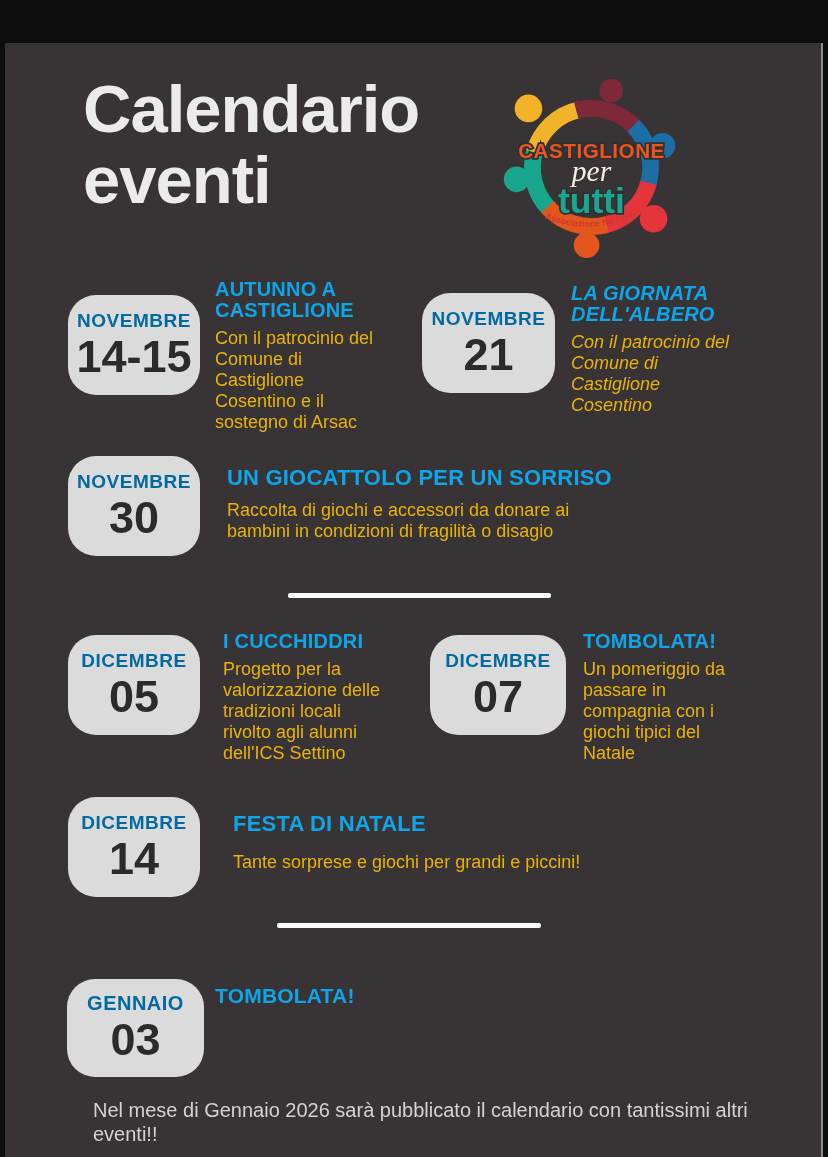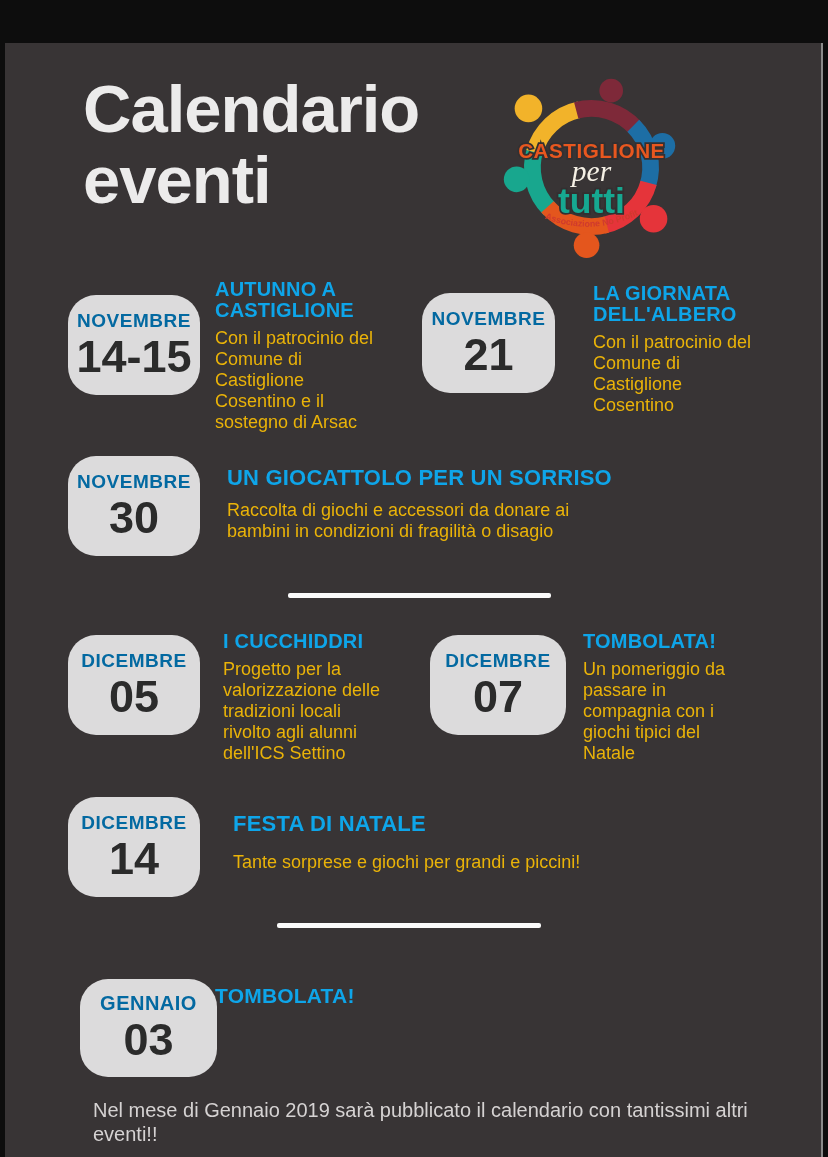--- a/index.html
+++ b/index.html
@@ -18,34 +18,34 @@
   .day{font-size:45px;font-weight:700;color:#2b2b2b;line-height:1.05;margin-top:1px;}
 
   .event-text{position:absolute;}
   .event-title{margin:0;font-size:20px;font-weight:700;color:#0ea5e9;line-height:1.06;
                letter-spacing:.2px;white-space:pre-line;}
   .event-desc{margin:7px 0 0 0;font-size:18px;color:#eab308;line-height:1.16;white-space:pre-line;}
 
   .c0{left:63px;top:252px;width:132px;height:100px;}
   .t0{left:210px;top:236px;width:215px;}
   .c1{left:417px;top:250px;width:133px;height:100px;}
-  .t1{left:588px;top:240px;width:205px;}
+  .t1{left:566px;top:240px;width:205px;font-style:italic;}
   .c2{left:63px;top:413px;width:132px;height:100px;}
   .t2{left:222px;top:423px;width:445px;}
   .t2 .event-title{font-size:22px;}
   .t2 .event-desc{margin-top:11px;}
   .c3{left:63px;top:592px;width:132px;height:100px;}
   .t3{left:218px;top:588px;width:220px;}
   .c4{left:425px;top:592px;width:136px;height:100px;}
   .t4{left:578px;top:588px;width:180px;}
   .c5{left:63px;top:754px;width:132px;height:100px;}
   .t5{left:228px;top:769px;width:480px;}
   .t5 .event-title{font-size:22px;}
   .t5 .event-desc{margin-top:17px;}
-  .c6{left:75px;top:936px;width:137px;height:98px;}
+  .c6{left:62px;top:936px;width:137px;height:98px;}
   .c6 .month{font-size:20px;}
   .t6{left:210px;top:942px;width:490px;}
   .t6 .event-title{font-size:21px;}
 
   .divider{position:absolute;height:5px;background:#fbfbfb;border-radius:2px;}
   .d1{left:283px;top:550px;width:263px;}
   .d2{left:272px;top:880px;width:264px;}
 
   .footer{position:absolute;left:88px;top:1055px;width:690px;margin:0;font-size:20px;
           color:#d5d2d2;line-height:1.2;white-space:pre-line;}
@@ -162,17 +162,17 @@
     <div class="divider d2"></div>
 
     <div class="date-card c6">
       <div class="month">GENNAIO</div>
       <div class="day">03</div>
     </div>
     <div class="event-text t6">
       <h2 class="event-title">TOMBOLATA!</h2>
     </div>
 
-    <p class="footer">Nel mese di Gennaio 2019 sarà pubblicato il calendario con tantissimi altri
+    <p class="footer">Nel mese di Gennaio 2026 sarà pubblicato il calendario con tantissimi altri
 eventi!!</p>
 
   </div>
 </div>
 
 </body></html>

